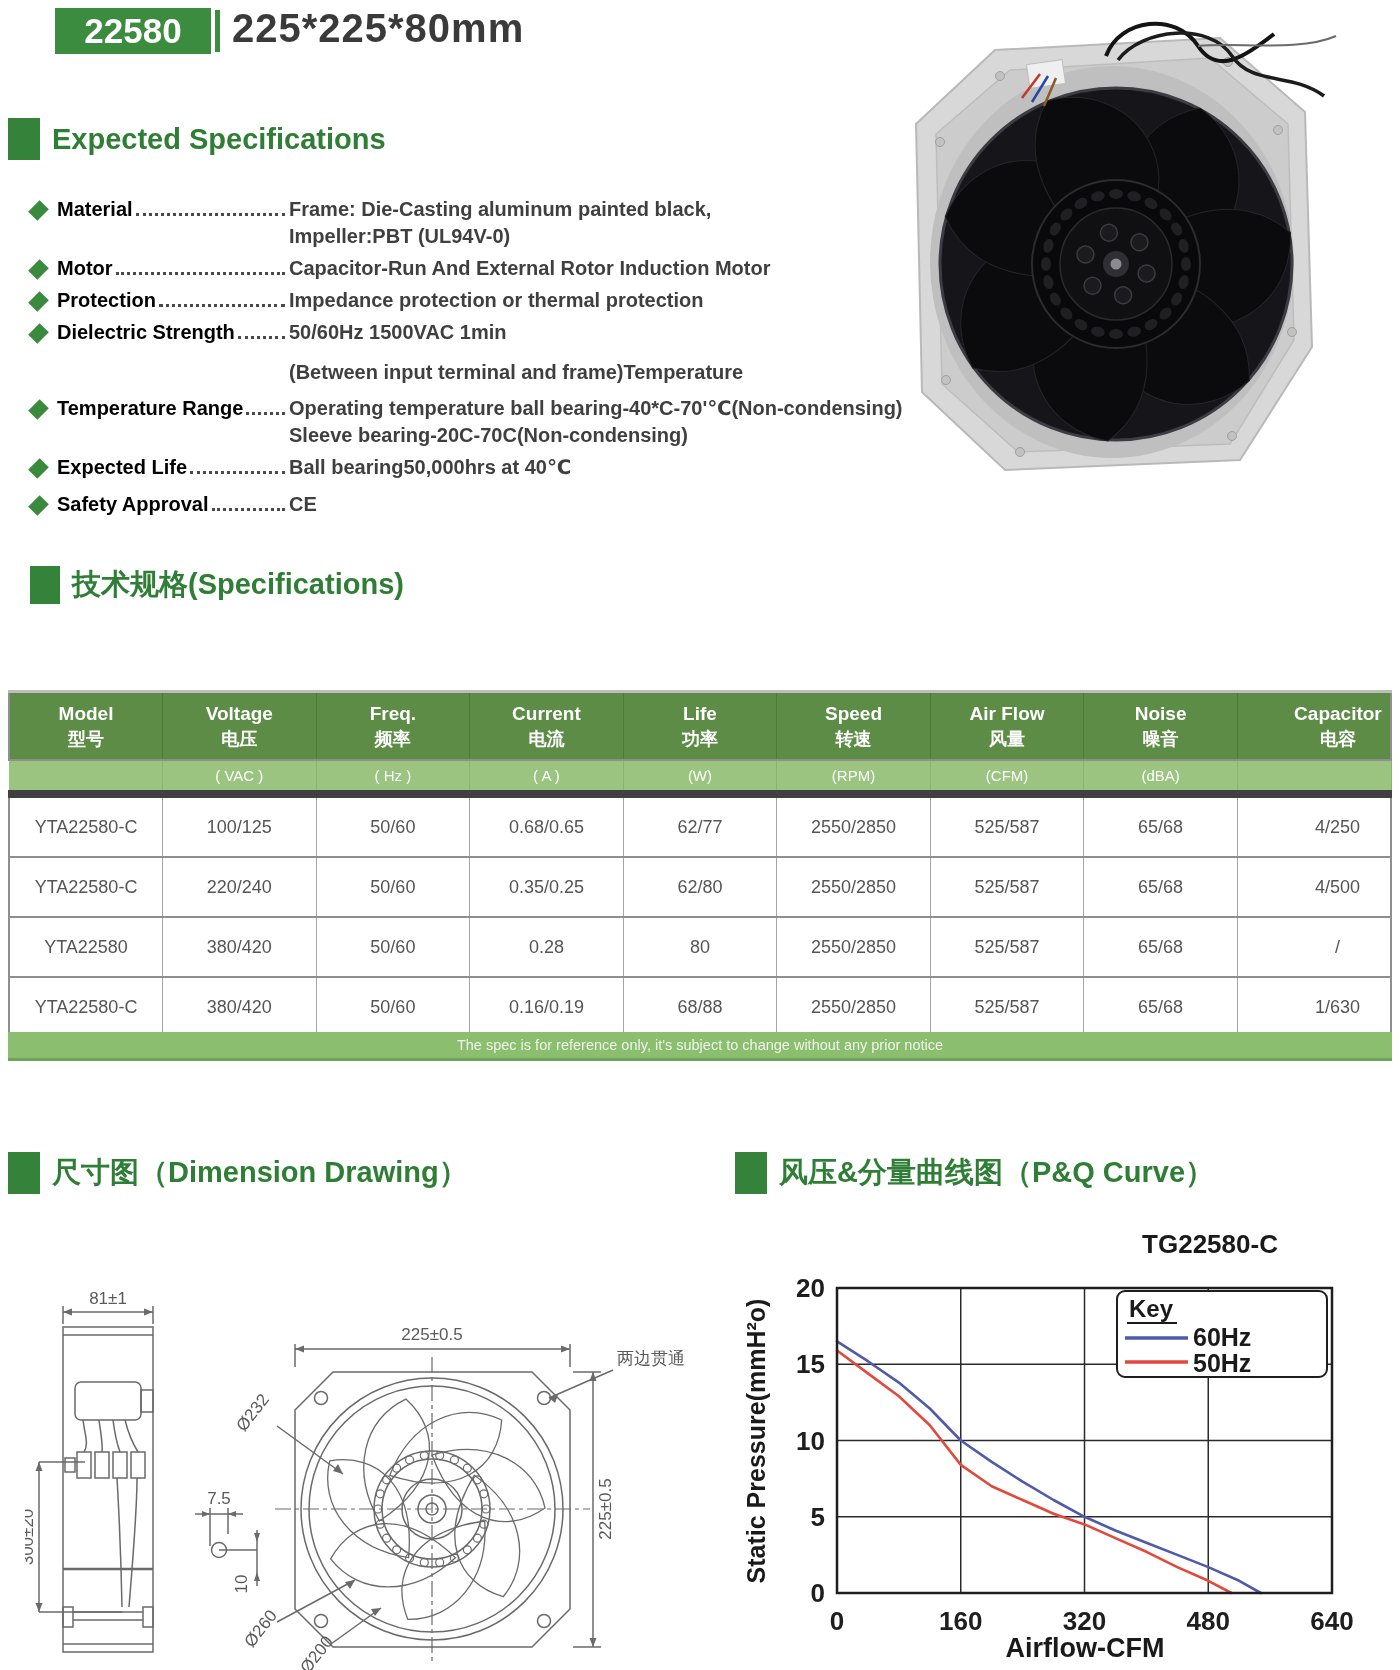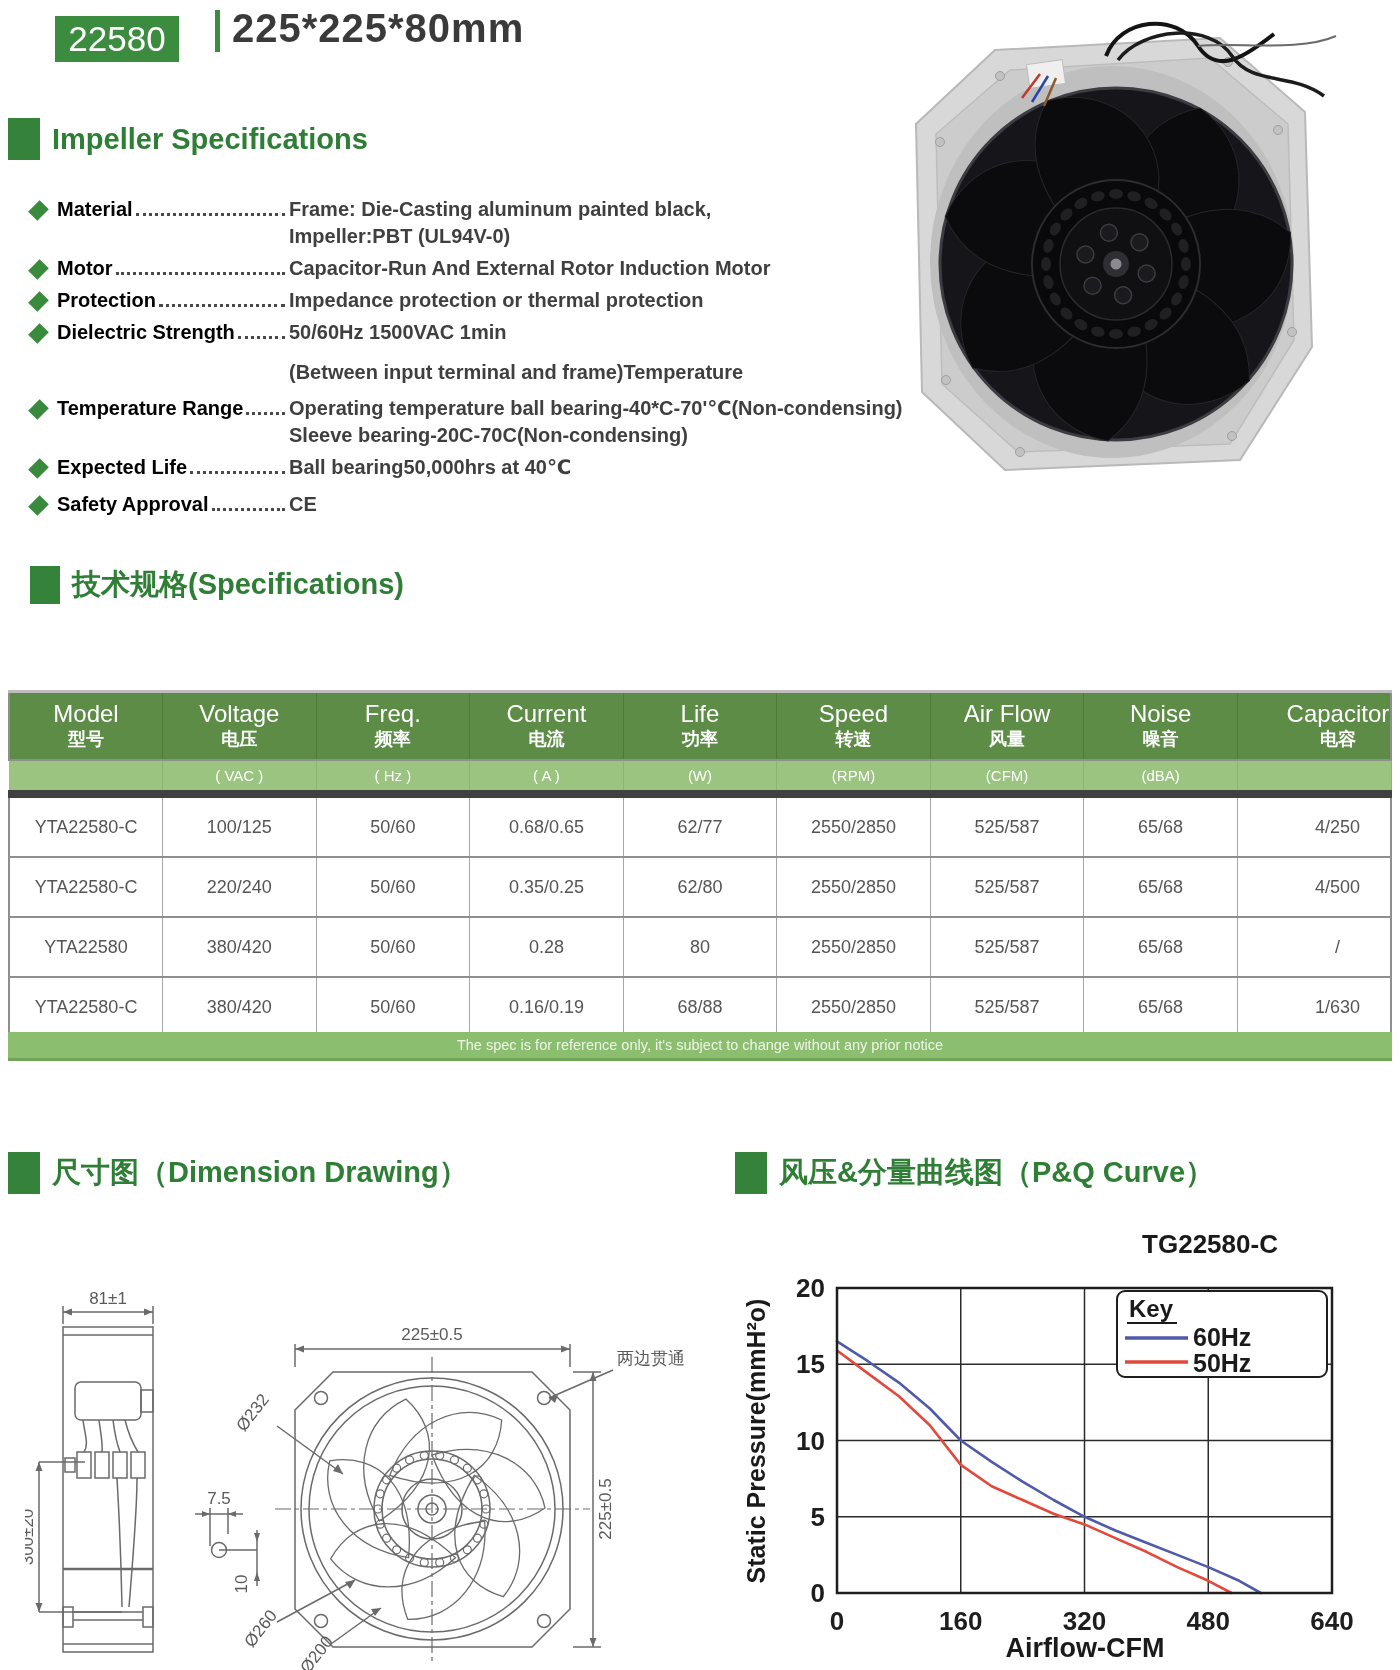--- a/index.html
+++ b/index.html
@@ -1,21 +1,21 @@
 <!DOCTYPE html>
 <html><head>
 <meta charset="utf-8">
 <style>
   html,body{margin:0;padding:0;background:#ffffff;}
   .page{position:relative;width:1400px;height:1670px;background:#fff;overflow:hidden;
         font-family:"Liberation Sans","DejaVu Sans",sans-serif;}
 
   
-  .badge{position:absolute;left:55px;top:16px;width:124px;height:46px;background:#3b8c3f;
-         color:#fff;font-size:35px;font-weight:normal;display:flex;align-items:center;justify-content:center;}
+  .badge{position:absolute;left:55px;top:8px;width:156px;height:46px;background:#3b8c3f;
+         color:#fff;font-size:35px;font-weight:bold;display:flex;align-items:center;justify-content:center;}
   .badge-sep{position:absolute;left:215px;top:10px;width:5px;height:42px;background:#3b8c3f;}
   .page-title{position:absolute;left:232px;top:6px;font-size:40px;font-weight:bold;color:#3a3a3a;letter-spacing:1px;}
 
   
   .sec{position:absolute;display:flex;align-items:center;}
   .sec .sq{width:32px;height:42px;background:#35823b;margin-right:12px;flex:none;}
   .sec .txt{font-size:29px;font-weight:bold;color:#2f7e35;}
 
   
   .spec-list{position:absolute;left:30px;top:196px;width:880px;}
@@ -28,21 +28,21 @@
   .spec-row .vals{flex:1;}
   .spec-row .val-line{font-size:20px;font-weight:bold;color:#3f3f3f;line-height:27px;}
   .spec-row[data-idx="3"] .val-line:nth-child(2){margin-top:13px;}
   .spec-row[data-idx="4"]{margin-top:9px;}
   .spec-row[data-idx="6"]{margin-top:10px;}
 
   
   .spec-table{position:absolute;left:8px;top:690px;width:1384px;border-collapse:collapse;table-layout:fixed;}
   .spec-table td,.spec-table th{text-align:center;vertical-align:middle;}
   .spec-table th{background:#5c8c46;color:#fff;border-right:1px solid #4e7a3a;padding:7px 0 8px 0;}
-  .spec-table th .en{font-size:24px;font-weight:normal;line-height:27px;}
+  .spec-table th .en{font-size:19px;font-weight:bold;line-height:27px;}
   .spec-table th .cn{font-size:18px;font-weight:bold;line-height:24px;}
   .spec-table tr.units td{background:#9ac47f;color:#fff;font-size:15px;height:27px;
                           border-top:2px solid #8e8e8e;border-bottom:8px solid #404040;border-right:1px solid #8bb471;}
   .spec-table tr.data td{background:#fff;color:#555;font-size:18px;height:56px;
                          border-bottom:2px solid #8e8e8e;border-right:1px solid #a6a6a6;}
   .spec-table tr.data td:first-child,.spec-table th:first-child{border-left:2px solid #8e8e8e;}
   .spec-table tr.data td:last-child,.spec-table th:last-child{border-right:2px solid #8e8e8e;padding-left:48px;}
   .spec-table{border-top:3px solid #bdbdbd;}
   .note-bar{position:absolute;left:8px;width:1384px;height:26px;background:#8cbe70;border-bottom:3px solid #6fa355;
             color:#eef5e8;font-size:14.5px;display:flex;align-items:center;justify-content:center;}
@@ -132,21 +132,21 @@
       <polyline points="168,64 152,90" fill="none" stroke="#2746a8" stroke-width="2.5"></polyline>
       <polyline points="176,66 164,94" fill="none" stroke="#8a5a2b" stroke-width="2.5"></polyline>
       <path d="M226,44 C240,6 296,0 318,34 C338,64 366,44 394,22" fill="none" stroke="#141414" stroke-width="4"></path>
       <path d="M238,48 C262,16 330,10 352,44 C372,74 412,60 444,84" fill="none" stroke="#1c1c1c" stroke-width="3.5"></path>
       <path d="M318,34 C356,30 420,40 456,24" fill="none" stroke="#6b6b6b" stroke-width="2"></path>
     </g>
   </svg>
 
   <div class="sec" style="left:8px;top:118px;">
     <div class="sq"></div>
-    <div class="txt">Impeller Specifications</div>
+    <div class="txt">Expected Specifications</div>
   </div>
 
   <div class="spec-list">
       <div class="spec-row" data-idx="0">
         <div class="bullet"></div>
         <div class="labwrap">
           <span class="lab">Material</span>
           <div class="leader"></div>
         </div>
         <div class="vals">

